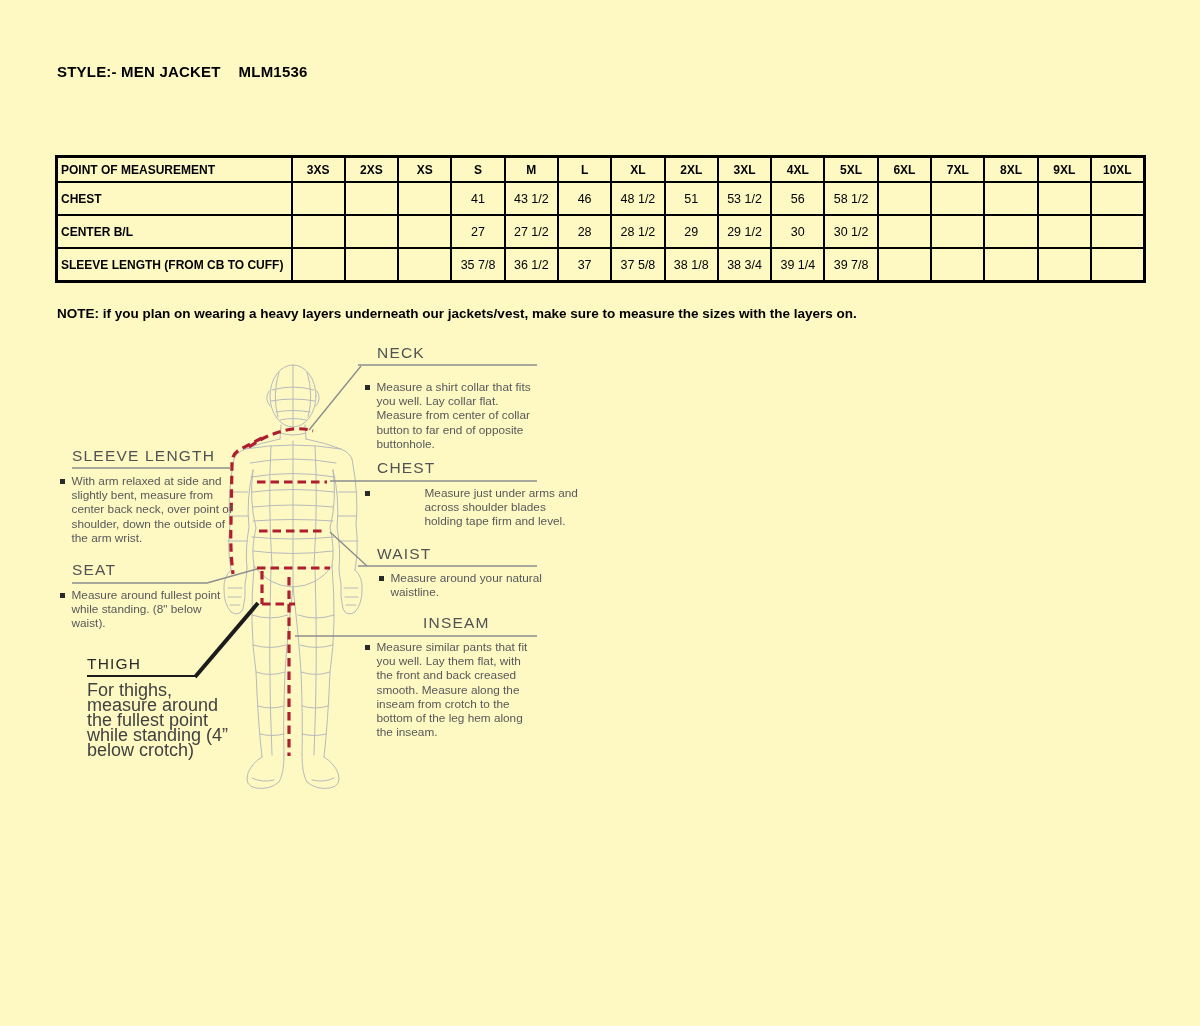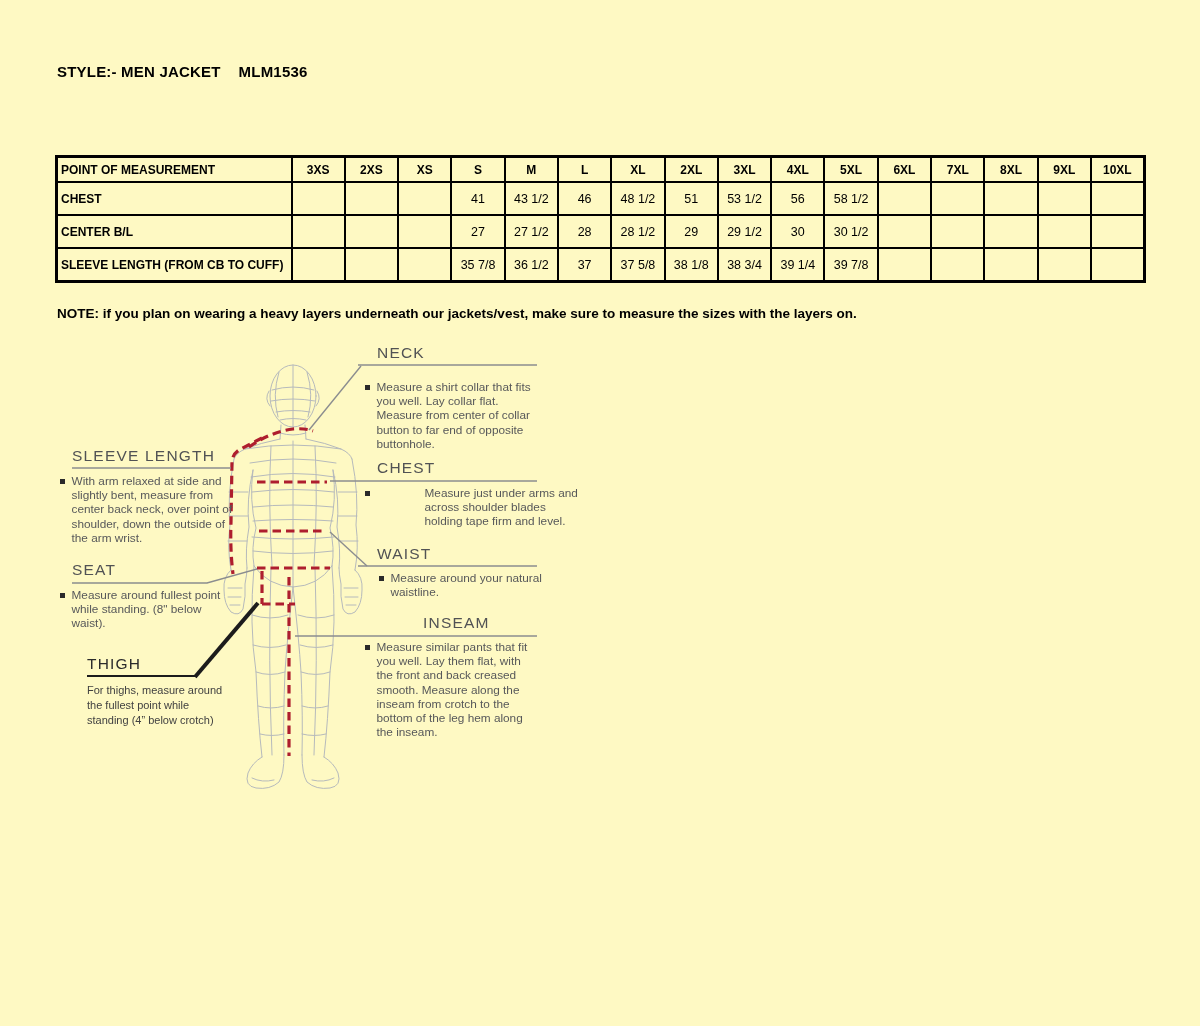--- a/index.html
+++ b/index.html
@@ -33,21 +33,21 @@
   .m-title{position:absolute;font-size:15.5px;letter-spacing:1.2px;color:#515254;
            white-space:nowrap;}
   .m-title.dark{color:#2b2b2b;}
   .m-desc{position:absolute;display:flex;align-items:flex-start;}
   .m-desc .bullet{flex:0 0 auto;width:4.5px;height:4.5px;background:#2a2a2a;margin-top:5px;
                   margin-right:7px;}
   .m-desc .txt{font-size:11.8px;line-height:14.2px;color:#57585a;}
   .m-desc.right .txt{width:160px;}
   .m-desc.sleeve .txt{width:166px;}
   .m-desc.seat .txt{width:150px;}
-  .thigh-desc{position:absolute;left:87px;top:683px;width:146px;font-size:11px;
+  .thigh-desc{position:absolute;left:87px;top:683px;width:146px;font-size:18px;
               line-height:15px;color:#414141;}
 </style>
 </head>
 <body>
 
 <div id="page">
 
   <div class="doc-title">
     <span>STYLE:- MEN JACKET</span><span class="code">MLM1536</span>
   </div>

